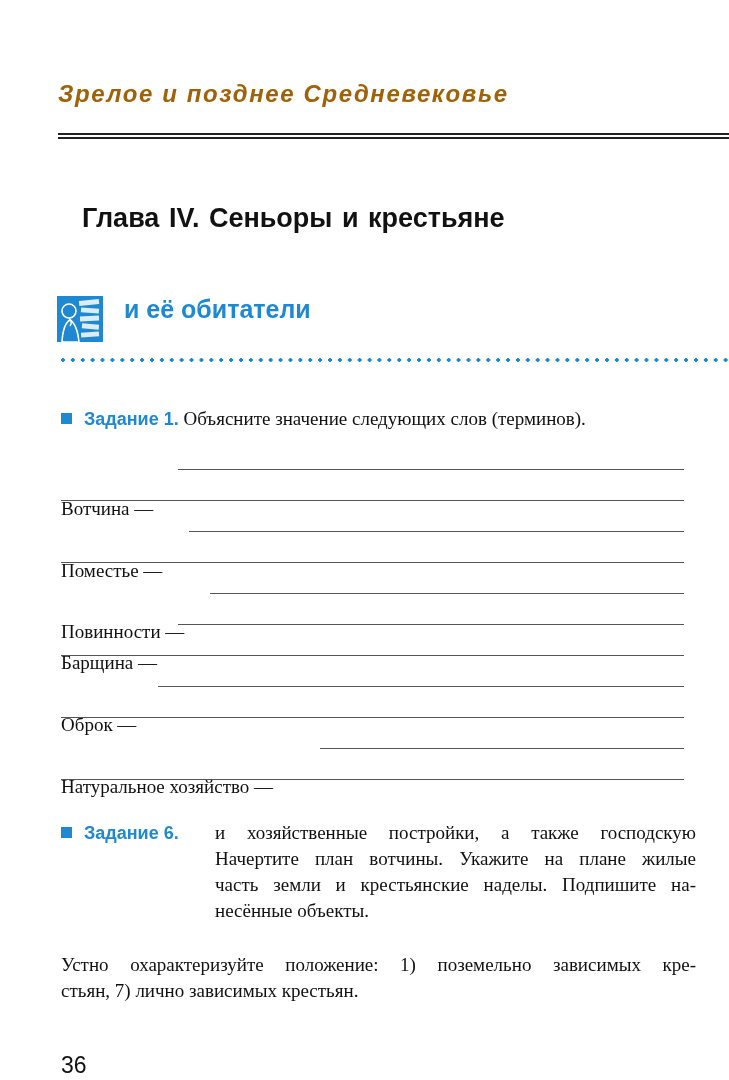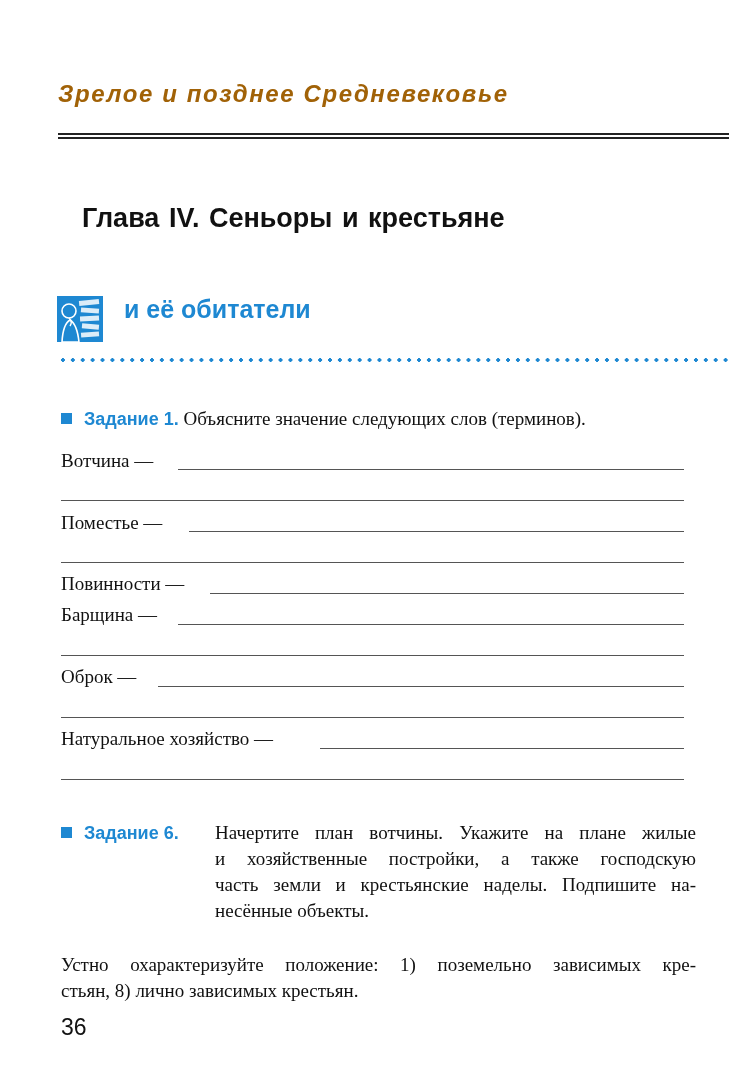--- a/index.html
+++ b/index.html
@@ -26,29 +26,29 @@
     }
     .dots { left: 58px; top: 357px; width: 671px; height: 6px;
       background-image: radial-gradient(circle, #1e88d2 1.7px, transparent 2px);
       background-size: 9.9px 6px; background-repeat: repeat-x; }
     .task-head {
       font-family: "Liberation Serif", serif; font-size: 19px; color: #111; white-space: nowrap;
     }
     .task-bullet { display: inline-block; width: 11px; height: 11px; background: #1e88d2; margin-right: 12px; vertical-align: 1px; }
     .task-label { font-family: "Liberation Sans", sans-serif; font-weight: bold; color: #1e88d2; font-size: 18px; }
     .term {
-      font-family: "Liberation Serif", serif; font-size: 19px; color: #111; white-space: nowrap;
+      font-family: "Liberation Serif", serif; font-size: 19px; color: #111; white-space: nowrap; margin-top: 48px;
     }
     .line { height: 1px; background: #555; }
     .para {
       font-family: "Liberation Serif", serif; font-size: 19px; line-height: 26px; color: #111;
       text-align: justify;
     }
     .page-num {
-      left: 61px; top: 1014px;
+      left: 61px; top: 1052px;
       font-family: "Liberation Sans", sans-serif; font-size: 23px; color: #111;
     }
   </style>
 </head>
 <body>
 
 <div class="abs part-title">Зрелое и позднее Средневековье</div>
 <div class="abs double-rule">
   <div class="r1"></div>
   <div class="r2"></div>
@@ -100,24 +100,24 @@
 <div class="abs line" style="left:61px; top:717px; width:623px;"></div>
 
 <div class="abs term" style="left:61px; top:728px;">Натуральное хозяйство —</div>
 <div class="abs line" style="left:320px; top:748px; width:364px;"></div>
 <div class="abs line" style="left:61px; top:779px; width:623px;"></div>
 
 <div class="abs task-head" style="left:61px; top:822px;">
   <span class="task-bullet"></span><span class="task-label">Задание 6.</span>
 </div>
 <div class="abs para" style="left:215px; top:820px; width:481px;">
+  <div style="text-align-last: justify;">и хозяйственные постройки, а также господскую</div>
   <div style="text-align-last: justify;">Начертите план вотчины. Укажите на плане жилые</div>
-  <div style="text-align-last: justify;">и хозяйственные постройки, а также господскую</div>
   <div style="text-align-last: justify;">часть земли и крестьянские наделы. Подпишите на-</div>
   <div>несённые объекты.</div>
 </div>
 
 <div class="abs para" style="left:61px; top:928px; width:635px;margin-top:24px;">
   <div style="text-align-last: justify;">Устно охарактеризуйте положение: 1) поземельно зависимых кре-</div>
-  <div>стьян, 8) лично зависимых крестьян.</div>
+  <div>стьян, 7) лично зависимых крестьян.</div>
 </div>
 
 <div class="abs page-num">36</div>
 
 </body></html>

